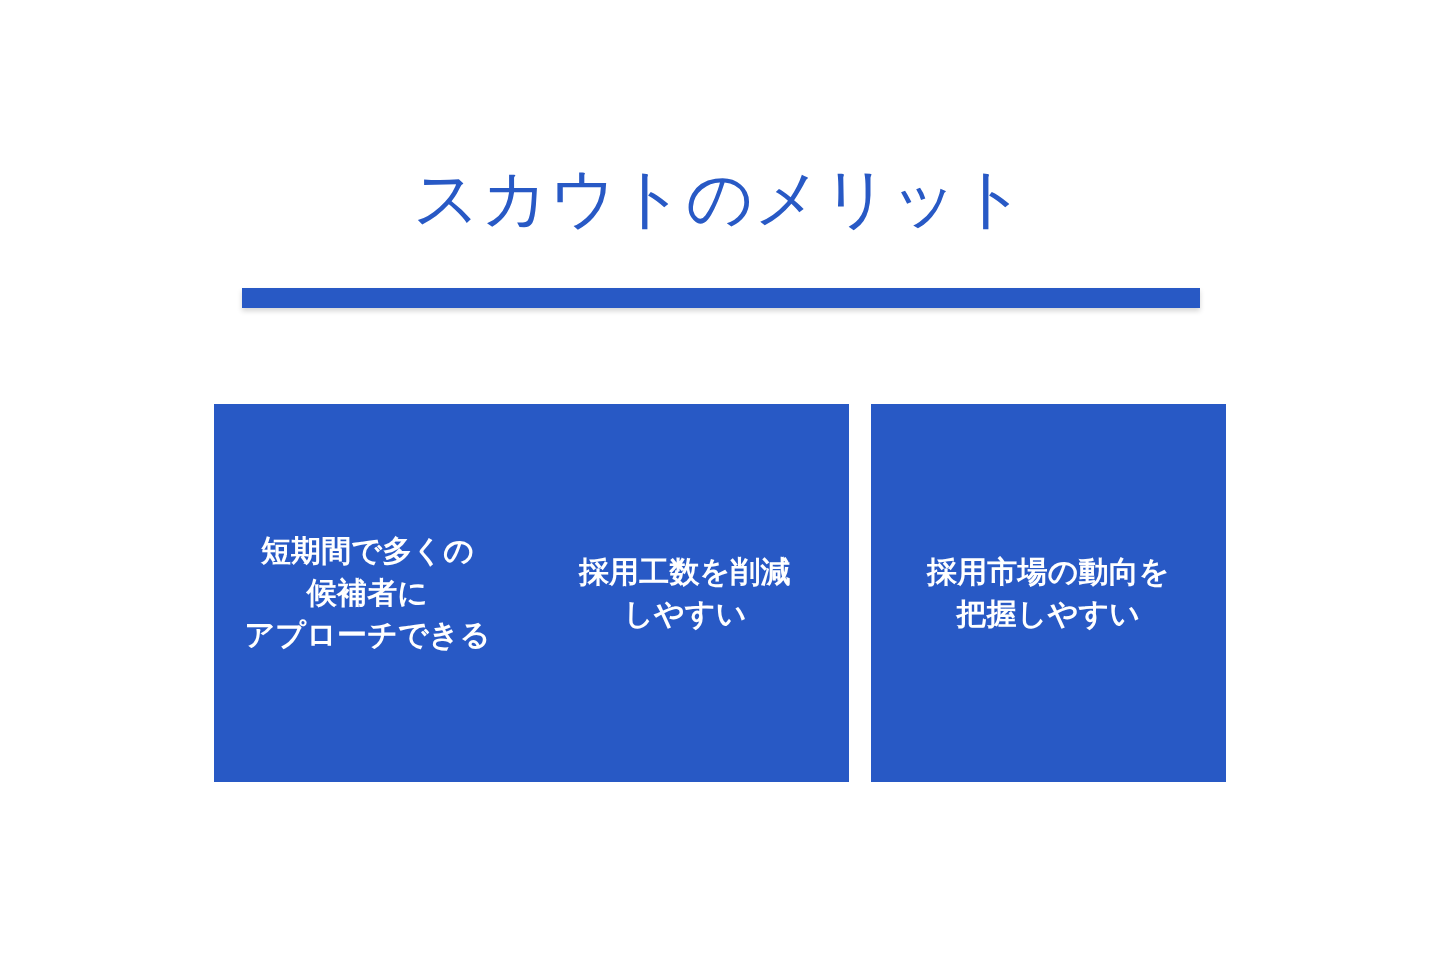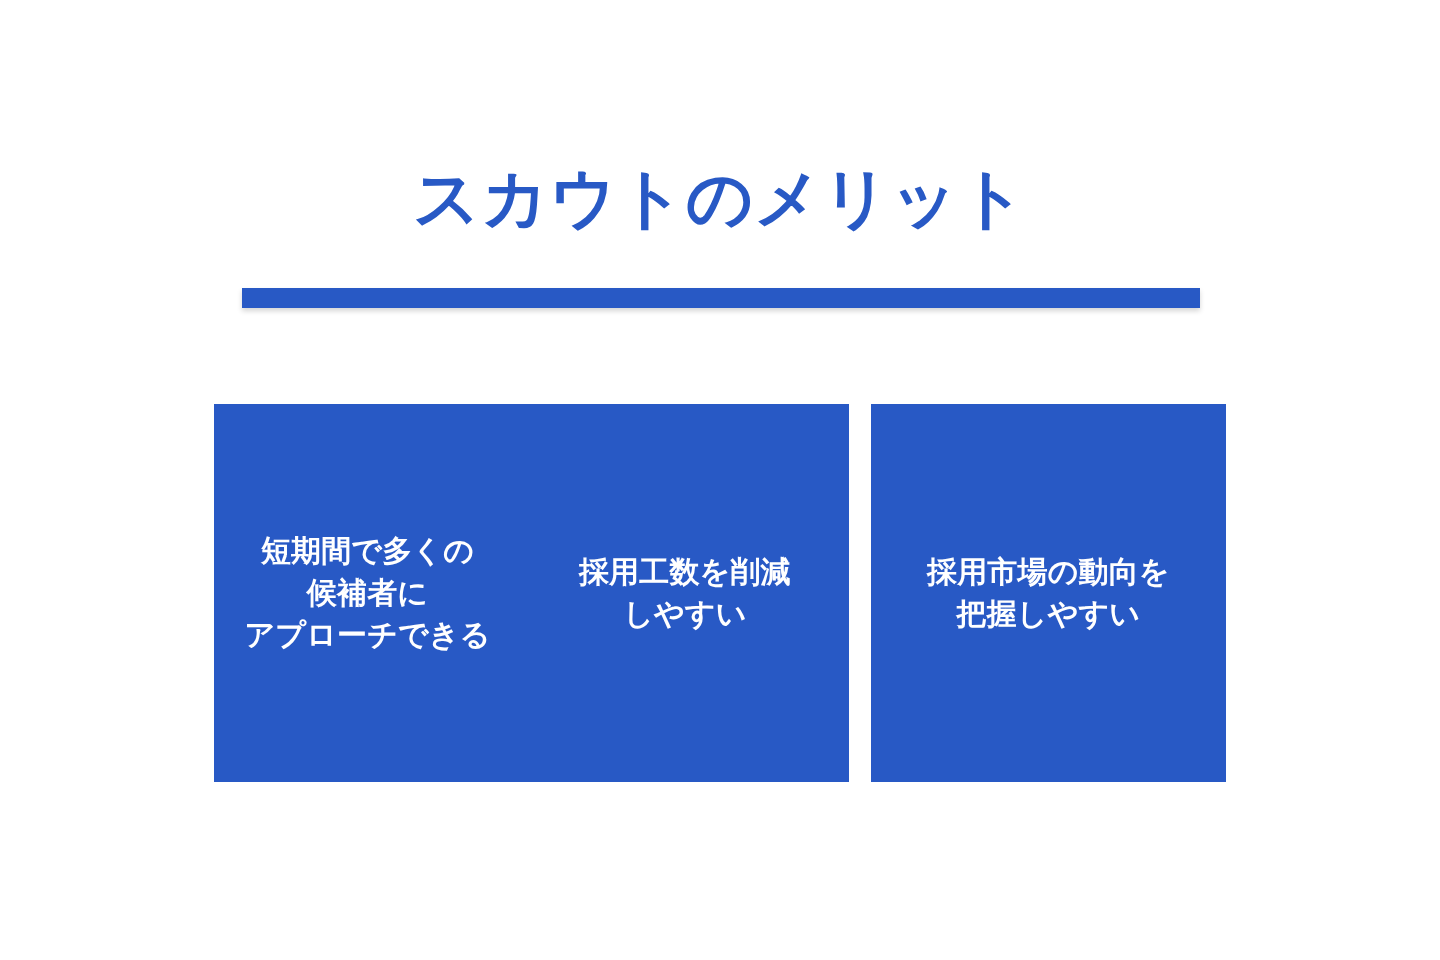--- a/index.html
+++ b/index.html
@@ -27,21 +27,21 @@
     position: absolute;
     left: 0;
     top: 160px;
     width: 1440px;
     text-align: center;
   }
   .slide-title {
     display: inline-block;
     margin: 0;
     font-size: 66px;
-    font-weight: 700;
+    font-weight: 400;
     line-height: 1.18;
     letter-spacing: 0.01em;
     color: #2859c5;
     white-space: nowrap;
   }
 
   
   .divider-bar {
     position: absolute;
     left: 242px;

